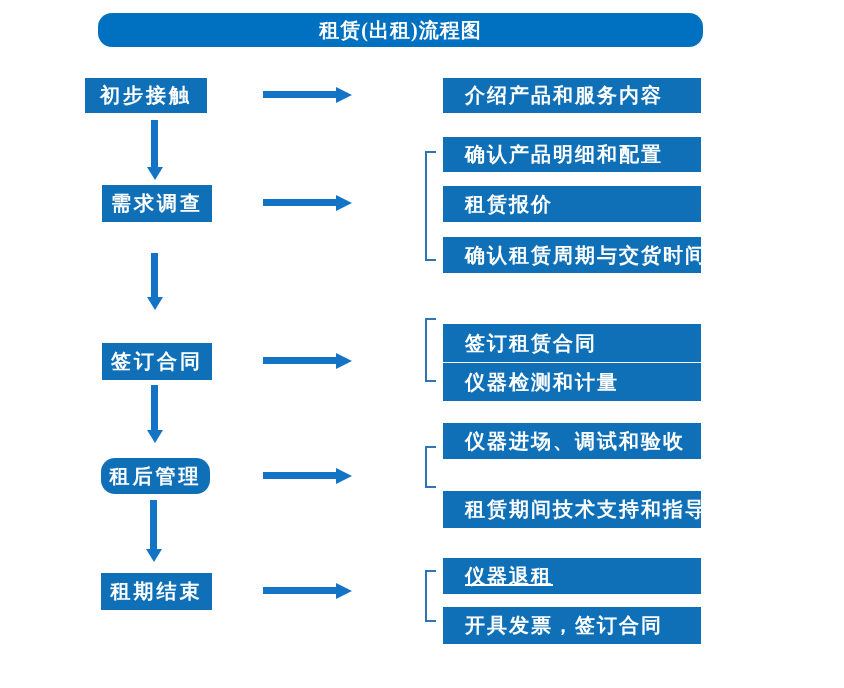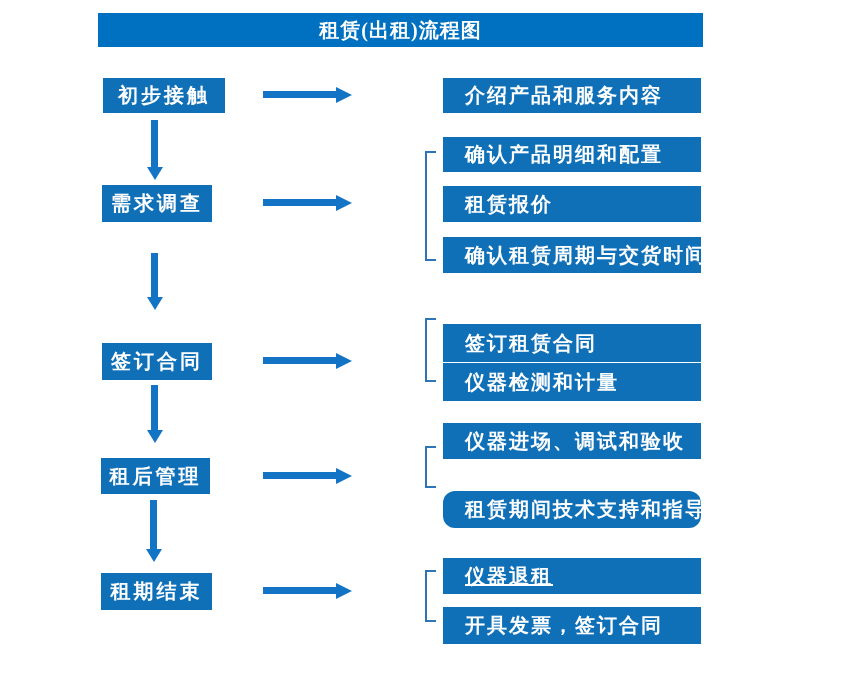--- a/index.html
+++ b/index.html
@@ -3,45 +3,45 @@
 <meta charset="utf-8">
 <style>
   html,body{margin:0;padding:0;background:#ffffff;}
   .canvas{
     position:relative;width:844px;height:688px;background:#ffffff;overflow:hidden;
     font-family:"Liberation Serif","DejaVu Serif",serif;
   }
   .titlebar{
     position:absolute;left:98px;top:13px;width:605px;height:34px;
     background:var(--c-titlebar,#0070C0);color:#fff;font-weight:bold;font-size:20px;
-    display:flex;align-items:center;justify-content:center;letter-spacing:1px;
+    display:flex;align-items:center;justify-content:center;letter-spacing:1px;border-radius:14px;
   }
   .stage{
     position:absolute;height:37px;background:var(--c-box,#0F70B8);color:#fff;
     font-weight:bold;font-size:20px;display:flex;align-items:center;justify-content:center;
     letter-spacing:3px;box-sizing:border-box;
   }
-  .s1{left:103px;top:78px;width:122px;height:35px;}
+  .s1{left:85px;top:78px;width:122px;height:35px;}
   .s2{left:102px;top:185px;width:110px;}
   .s3{left:102px;top:343px;width:110px;}
-  .s4{left:101px;top:458px;width:109px;height:36px;}
+  .s4{left:101px;top:458px;width:109px;height:36px;border-radius:14px;}
   .s5{left:101px;top:573px;width:111px;}
   .sub{
     position:absolute;left:443px;width:258px;height:35px;background:var(--c-box,#0F70B8);
     color:#fff;font-weight:bold;font-size:20px;display:flex;align-items:center;
     padding-left:22px;box-sizing:border-box;letter-spacing:2px;white-space:nowrap;
   }
   .r1a{top:78px;}
   .r2a{top:137px;}
   .r2b{top:186px;height:36px;}
   .r2c{top:237px;height:36px;}
   .r3a{top:324px;height:38px;}
   .r3b{top:363px;height:38px;}
   .r4a{top:423px;height:36px;}
-  .r4b{top:491px;height:37px;border-radius:12px;}
+  .r4b{top:491px;height:37px;}
   .r5a{top:558px;height:36px;text-decoration:underline;}
   .r5b{top:607px;height:37px;}
   .harrow{position:absolute;left:263px;width:89px;height:16px;}
   .harrow .shaft{position:absolute;left:0;top:4px;width:75px;height:7px;background:var(--c-arrow,#1373C4);}
   .harrow .head{position:absolute;right:0;top:0;width:0;height:0;
     border-left:16px solid var(--c-arrow,#1373C4);border-top:8px solid transparent;border-bottom:8px solid transparent;}
   .h1{top:87px;}
   .h2{top:195px;}
   .h3{top:353px;}
   .h4{top:468px;}

